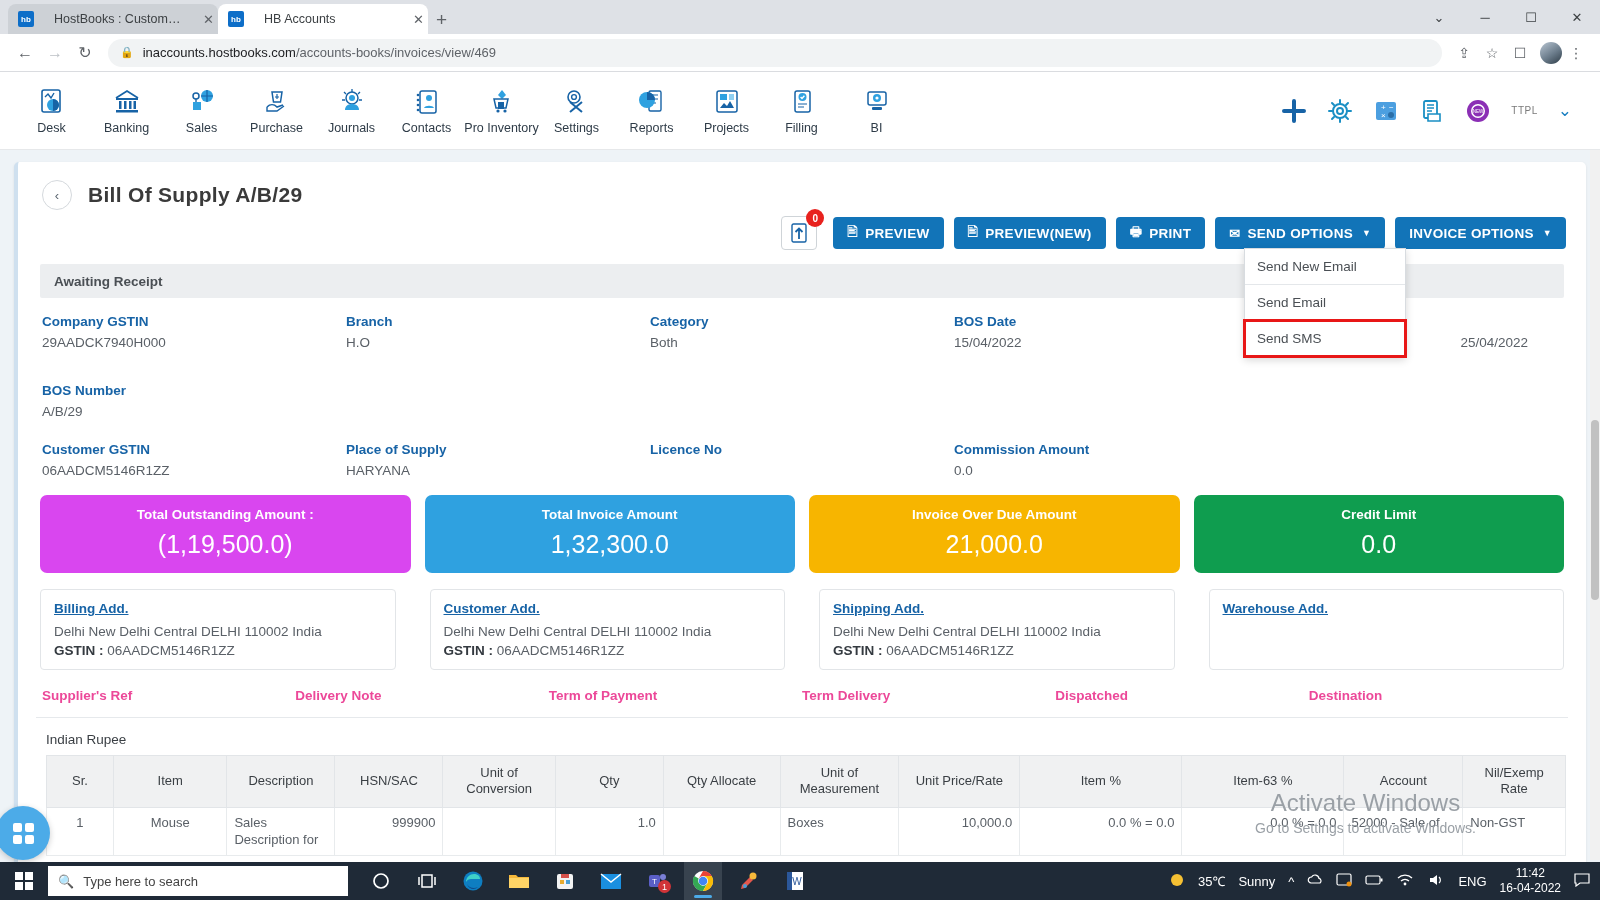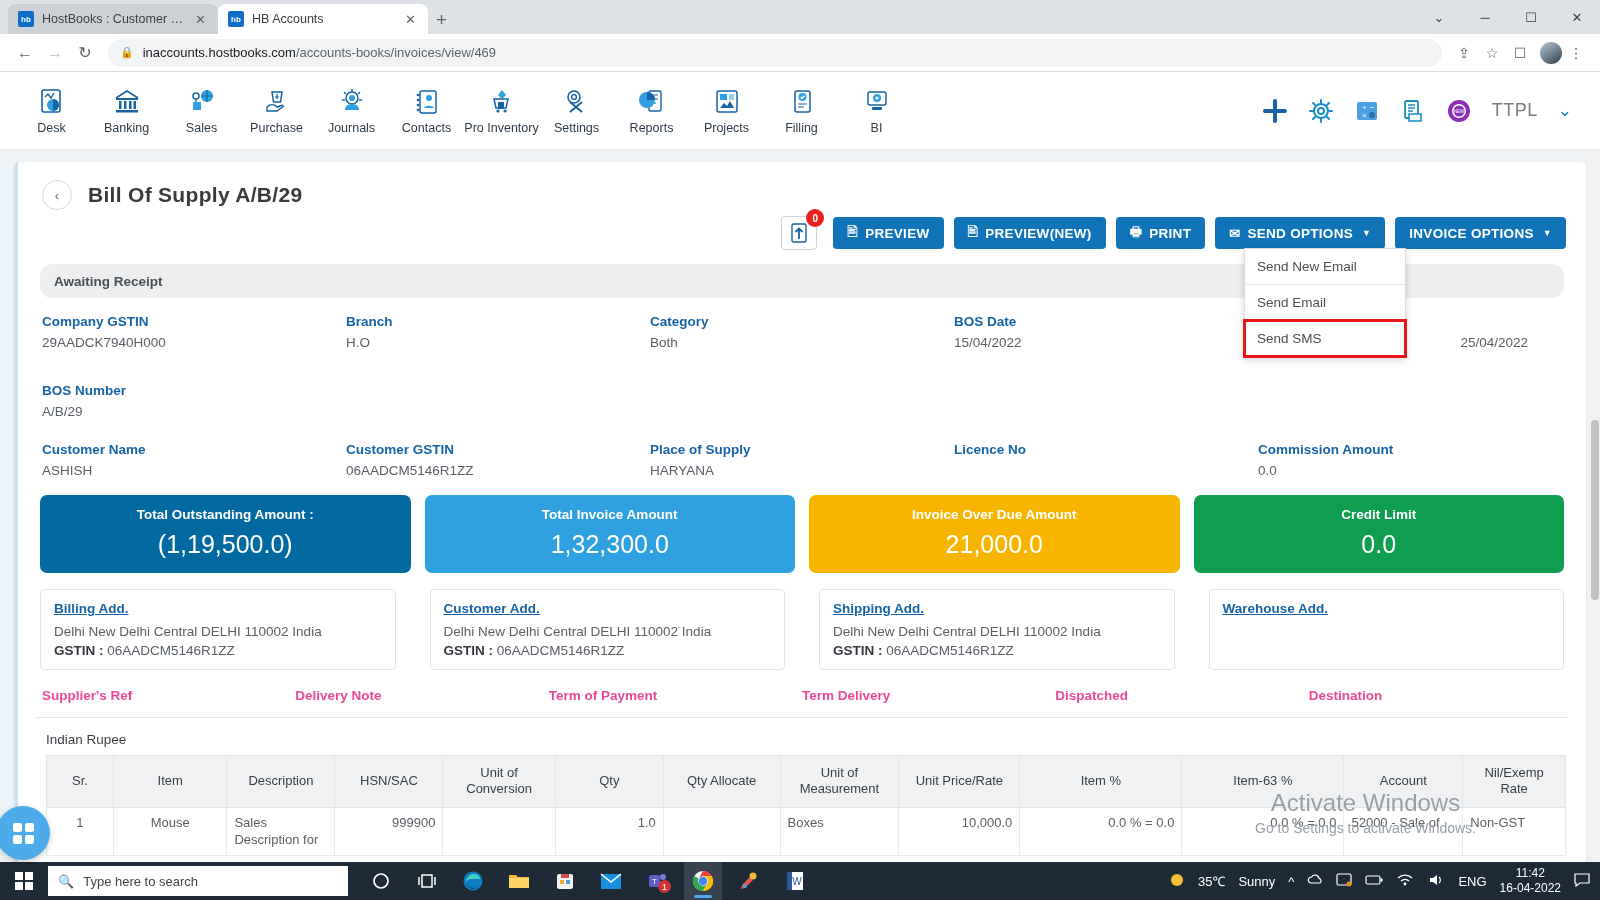--- a/index.html
+++ b/index.html
@@ -11,22 +11,22 @@
     color: #222;
   }
 
   
   .browser-tabbar {
     height: 34px; background: #dee1e6; display: flex; align-items: flex-end;
     padding-left: 8px; position: relative;
   }
   .tab {
     height: 30px; width: 210px; display: flex; align-items: center;
-    padding: 0 8px 0 10px; border-radius: 8px 8px 0 0; font-size: 12.5px;
-    color: #3c4043; position: relative;
+    padding: 0 0 0 10px; border-radius: 8px 8px 0 0; font-size: 12.5px;
+    color: #3c4043; position: relative; gap: 12px;
   }
   .tab.inactive { background: #cdd1d6; }
   .tab.active { background: #ffffff; }
   .tab-favicon {
     width: 16px; height: 16px; background: #0d6ec8; color: #fff;
     font-size: 8px; font-weight: bold; display: flex; align-items: center;
     justify-content: center; border-radius: 2px; margin-right: 8px; flex: 0 0 16px;
   }
   .tab-title { flex: 1; white-space: nowrap; overflow: hidden; text-overflow: ellipsis; }
   .tab-close { font-size: 13px; color: #5f6368; padding: 0 4px; }
@@ -62,21 +62,21 @@
   .app-nav {
     height: 78px; background: #ffffff; display: flex; align-items: center;
     padding: 0 14px; border-bottom: 1px solid #e6e8ea; position: relative;
   }
   .mod { width: 75px; display: flex; flex-direction: column; align-items: center; gap: 3px;
          cursor: pointer; }
   .mod-ic { width: 34px; height: 32px; display: flex; align-items: center; justify-content: center; }
   .mod-lbl { font-size: 12.5px; color: #2e3b47; white-space: nowrap; }
   .nav-right { margin-left: auto; display: flex; align-items: center; gap: 20px; padding-right: 14px; }
   .nav-ic { display: flex; align-items: center; justify-content: center; cursor: pointer; }
-  .org-name { font-size: 18px; color: #7a7a7a; letter-spacing: .5px; }
+  .org-name { font-size: 10px; color: #7a7a7a; letter-spacing: .5px; }
   .caret-big { color: #1a7fc1; font-size: 17px; }
 
   
   .page-wrap { background: #eef3f7; padding: 12px 14px 0 14px; height: 728px; }
   .card {
     background: #fff; border-radius: 5px; height: 100%; position: relative;
     box-shadow: 0 1px 3px rgba(0,0,0,.08); overflow: visible;
     border-left: 4px solid #cfe0ef;
   }
   .card-head { display: flex; align-items: center; padding: 18px 24px 0 24px; }
@@ -111,21 +111,21 @@
   .dropdown-menu {
     position: absolute; top: 38px; right: 180px; width: 162px; background: #fff;
     border: 1px solid #d8dce0; box-shadow: 0 3px 8px rgba(0,0,0,.16); z-index: 40;
   }
   .dd-item { padding: 10px 12px; font-size: 13.5px; color: #4a4f54; border-bottom: 1px solid #e4e7ea;
              cursor: pointer; }
   .dd-item:last-child { border-bottom: none; }
   .dd-item.highlight { outline: 3px solid #e81717; outline-offset: -1px; position: relative; z-index: 2; }
 
   .status-bar {
-    margin: 14px 22px 0 22px; background: #eceef0; border-radius: 12px; height: 34px;
+    margin: 14px 22px 0 22px; background: #eceef0; border-radius: 2px; height: 34px;
     display: flex; align-items: center; padding: 0 14px; font-size: 13.5px;
     font-weight: bold; color: #4a4f54;
   }
 
   .meta-grid { display: grid; grid-template-columns: repeat(5, 1fr); padding: 16px 24px 0 24px;
                row-gap: 32px; }
   .meta-lbl { color: #1763a6; font-weight: bold; font-size: 13.5px; }
   .meta-val { color: #5a6067; font-size: 13.5px; margin-top: 6px; min-height: 16px; }
 
   .kpi-row { display: flex; gap: 14px; padding: 16px 22px 0 22px; }
@@ -517,43 +517,39 @@
         <div class="meta-val">A/B/29</div>
       </div>
       <div style="grid-column: 5; grid-row: 1; text-align:right; padding-right:34px;">
         <div class="meta-lbl" style="visibility:hidden">Due Date</div>
         <div class="meta-val">25/04/2022</div>
       </div>
     </div>
 
     <div class="meta-grid" style="padding-top:22px;">
       <div>
-        <div class="meta-lbl">Customer Name</div>
-        <div class="meta-val">ASHISH</div>
-      </div>
-      <div>
         <div class="meta-lbl">Customer GSTIN</div>
         <div class="meta-val">06AADCM5146R1ZZ</div>
       </div>
       <div>
         <div class="meta-lbl">Place of Supply</div>
         <div class="meta-val">HARYANA</div>
       </div>
       <div>
         <div class="meta-lbl">Licence No</div>
         <div class="meta-val"></div>
       </div>
       <div>
         <div class="meta-lbl">Commission Amount</div>
         <div class="meta-val">0.0</div>
       </div>
     </div>
 
     <div class="kpi-row">
-      <div class="kpi" style="background:#0369a1">
+      <div class="kpi" style="background:#d946ef">
         <div class="kpi-lbl">Total Outstanding Amount :</div>
         <div class="kpi-val">(1,19,500.0)</div>
       </div>
       <div class="kpi" style="background:#2fa1e0">
         <div class="kpi-lbl">Total Invoice Amount</div>
         <div class="kpi-val">1,32,300.0</div>
       </div>
       <div class="kpi" style="background:#f7b500">
         <div class="kpi-lbl">Invoice Over Due Amount</div>
         <div class="kpi-val">21,000.0</div>

